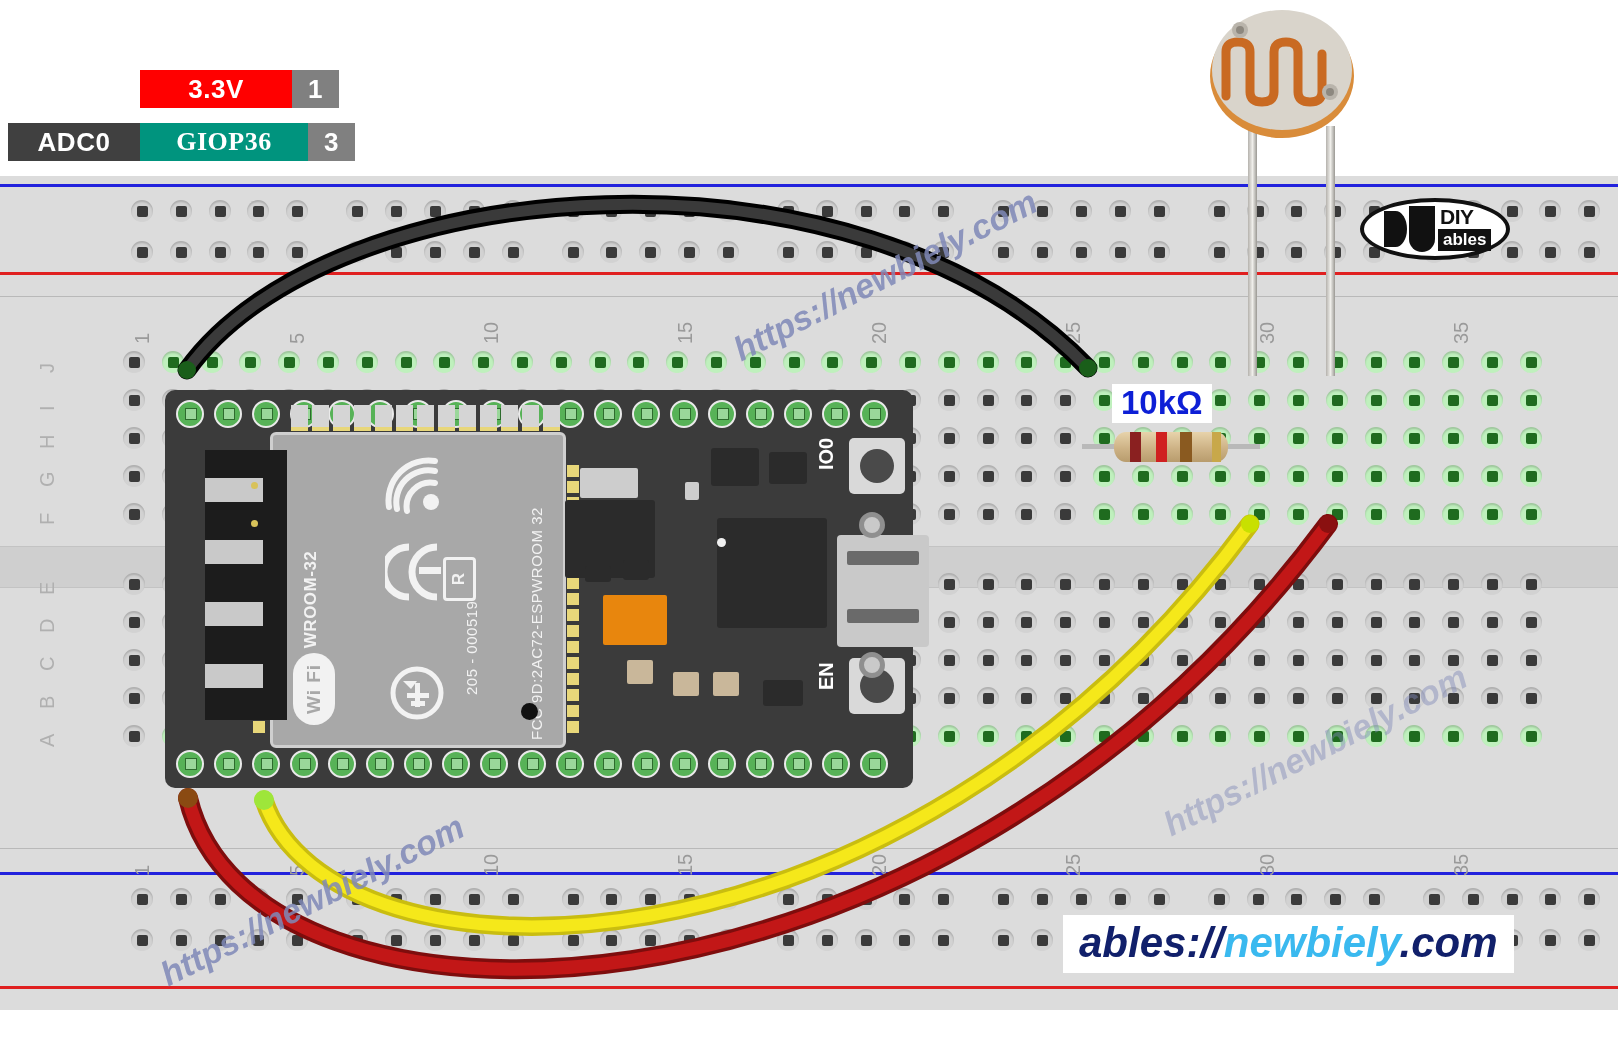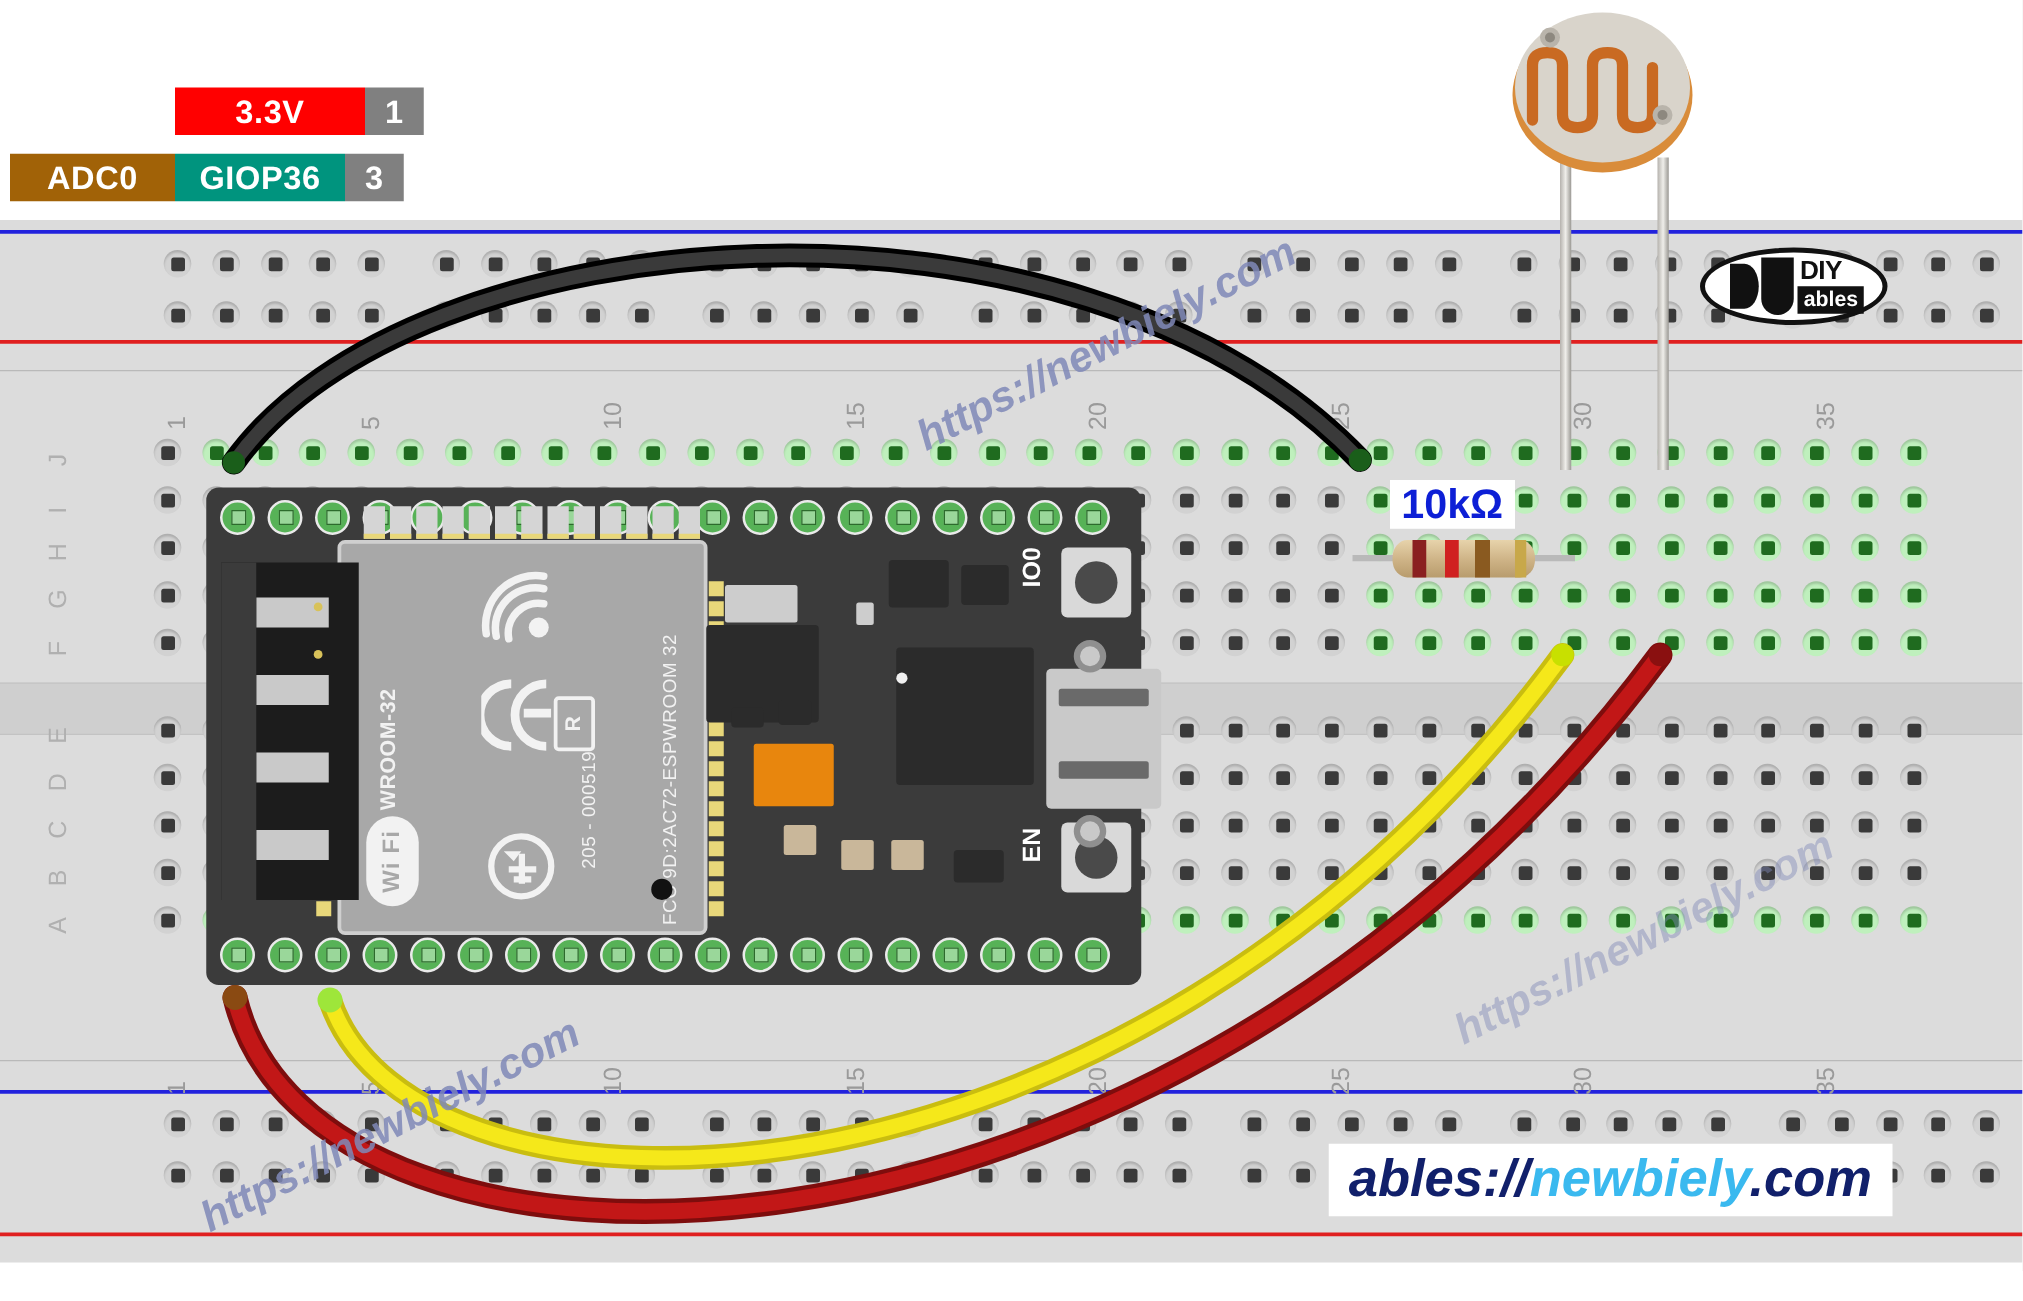--- a/index.html
+++ b/index.html
@@ -9,21 +9,21 @@
   
   #pin-legend{position:absolute;left:0;top:18px;width:360px;height:145px;}
   .legend-row{position:absolute;display:flex;align-items:stretch;height:38px;}
   .legend-cell{display:flex;align-items:center;justify-content:center;
                font-weight:bold;font-size:26px;line-height:1;
                letter-spacing:.5px;box-sizing:border-box;}
   .lg-num{background:#808080;color:#fff;}
   .lg-gnd{background:#000;color:#fff;}
   .lg-33v{background:#ff0000;color:#fff;}
   .lg-gpio{background:#00947e;color:#fff;}
-  .lg-adc{background:#a16207;color:#fff;}
+  .lg-adc{background:#404040;color:#fff;}
 
   
   #breadboard{position:absolute;left:0;top:176px;width:1618px;height:834px;
               background:#dcdcdc;}
   .bb-edge{position:absolute;left:0;width:1618px;height:1px;background:#b9b9b9;}
 
   .rail-line{position:absolute;left:0;width:1618px;height:3px;}
   .rail-blue{background:#2222dd;}
   .rail-red{background:#e02020;}
 
@@ -137,21 +137,21 @@
 </head>
 <body>
 
 <div id="pin-legend">
   <div class="legend-row" style="left:140px;top:52px;">
     <div class="legend-cell lg-33v" style="width:152px;">3.3V</div>
     <div class="legend-cell lg-num" style="width:47px;">1</div>
   </div>
   <div class="legend-row" style="left:8px;top:105px;">
     <div class="legend-cell lg-adc" style="width:132px;">ADC0</div>
-    <div class="legend-cell lg-gpio" style="width:136px;">GIOP36</div>
+    <div class="legend-cell lg-gpio" style="width:168px;font-family:Liberation Serif, serif;">GIOP36</div>
     <div class="legend-cell lg-num" style="width:47px;">3</div>
   </div>
 </div>
 
 <div id="breadboard">
 
   <div class="rail-line rail-blue" style="top:8px;"></div>
   <div class="rail-line rail-red" style="top:96px;"></div>
 
   <div class="rail-line rail-blue" style="top:696px;"></div>

